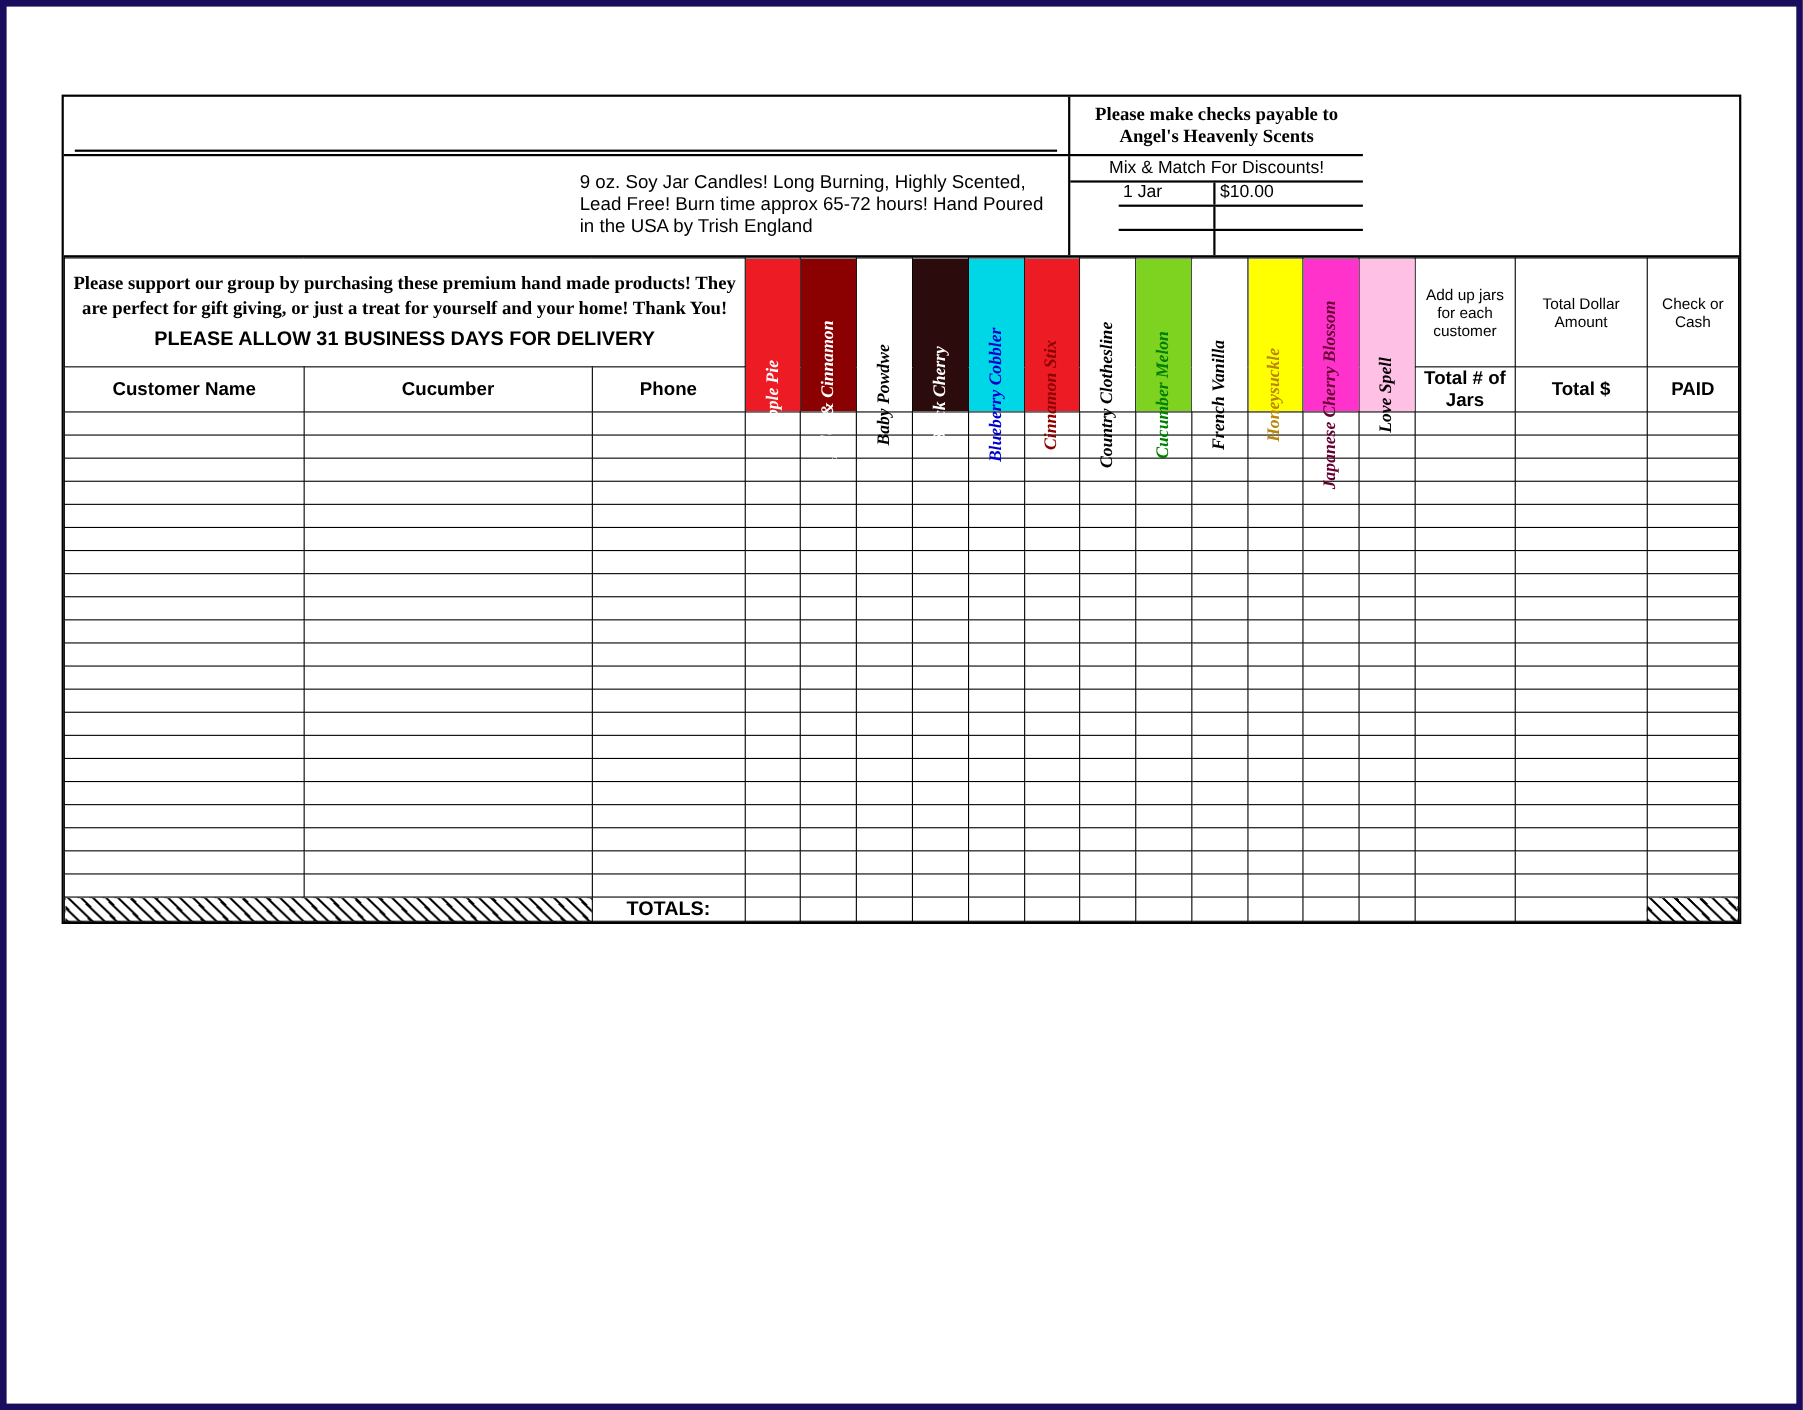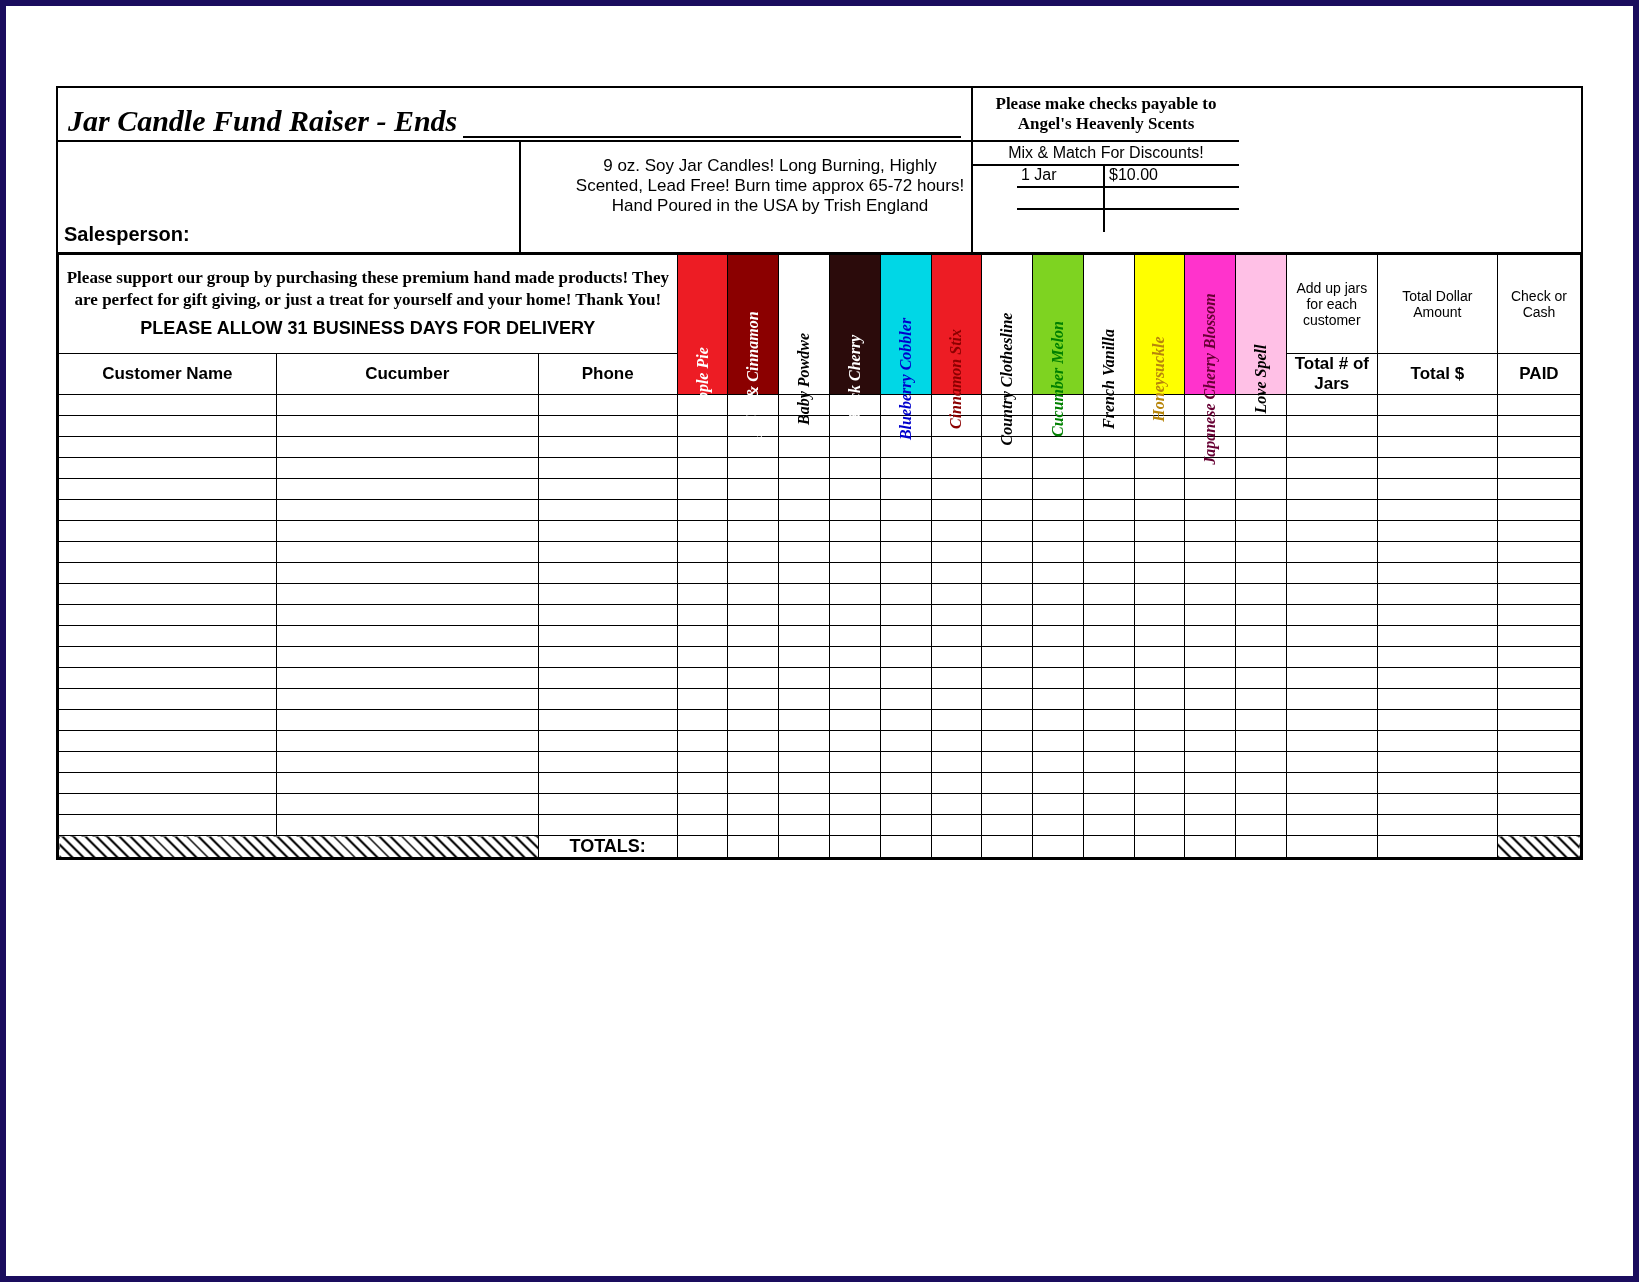--- a/index.html
+++ b/index.html
@@ -55,24 +55,23 @@
     border-right: 2px solid #000;
     display: flex;
     align-items: flex-end;
     padding: 6px;
     font-size: 20px;
     font-weight: bold;
     min-height: 110px;
   }
   .desc {
     grid-column: 2;
-    text-align: center;
+    text-align: left;
     font-size: 17px;
     padding: 14px 6px;
-    margin-left: 48px;
   }
   .pricing {
     grid-column: 3;
     border-left: 2px solid #000;
     font-size: 16px;
   }
   .pricing .mix {
     border-bottom: 2px solid #000;
     text-align: center;
     font-weight: normal;
@@ -160,28 +159,24 @@
   }
 </style>
 </head>
 <body>
 
 <div class="page-border">
   <div class="sheet">
 
     <div class="top">
       <div class="title-cell">
-        <span>Jar Candle Fund Raiser   - Ends</span>
         <span class="title-line"></span>
       </div>
       <div class="payable">Please make checks payable to Angel's Heavenly Scents</div>
 
-      <div class="salesperson">
-        <span>Salesperson:</span>
-      </div>
       <div class="desc">
         <div>9 oz. Soy Jar Candles!  Long Burning, Highly Scented, Lead Free!  Burn time approx 65-72 hours!  Hand Poured in the USA by   Trish England</div>
       </div>
       <div class="pricing">
         <div class="mix">Mix &amp; Match For Discounts!</div>
         <div id="price-rows">
             <div class="row">
               <div>1 Jar</div>
               <div>$10.00</div>
             </div>

